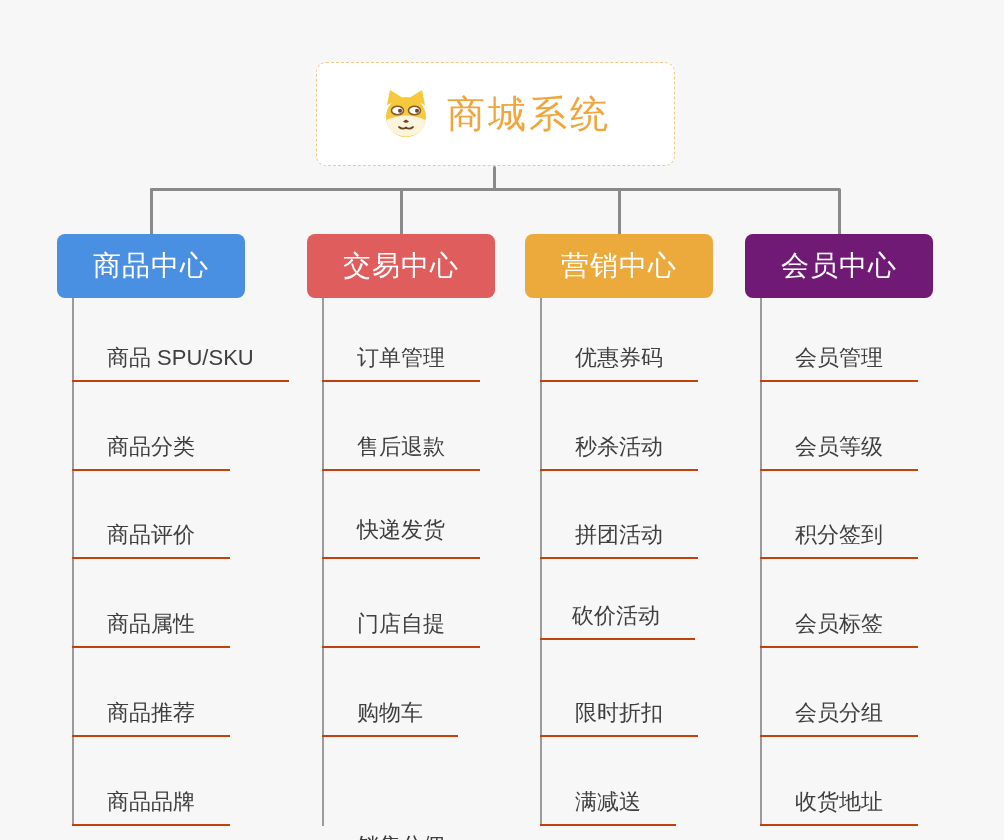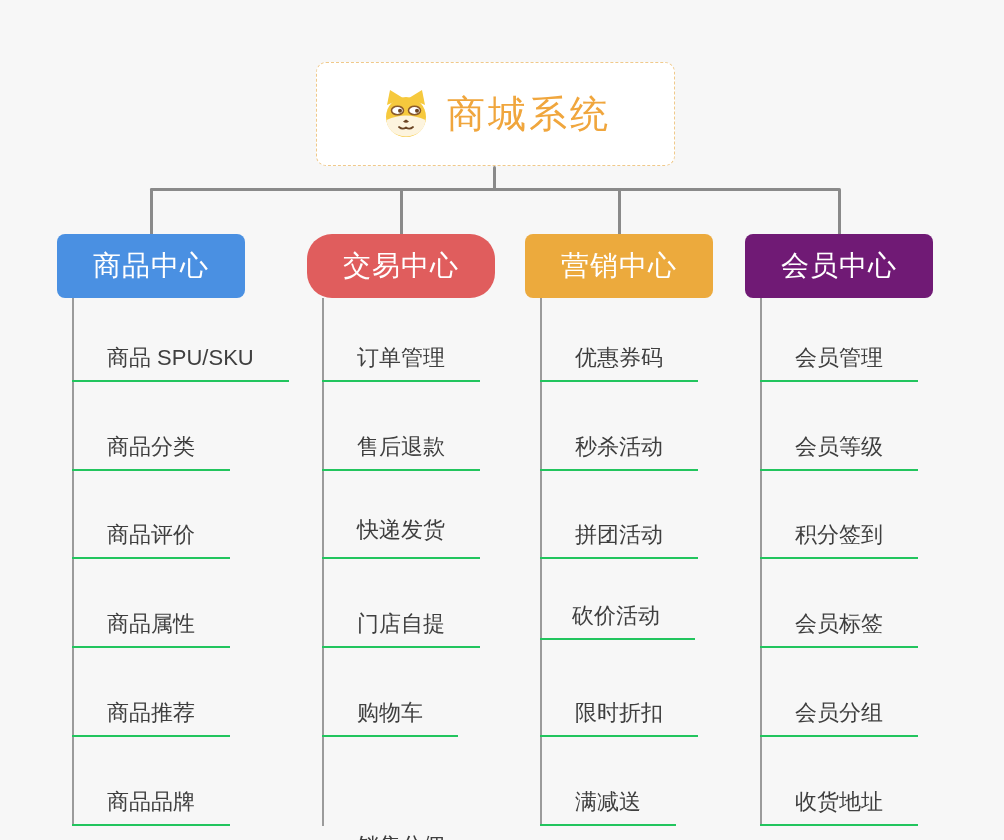--- a/index.html
+++ b/index.html
@@ -22,21 +22,21 @@
     color:#ffffff; font-size:28px; display:flex; align-items:center; justify-content:center;
     letter-spacing:1px; cursor:default;
   }
 
   
   .branch-spine { position:absolute; top:271px; width:2px; height:528px; background:#9b9b9b; }
 
   
   .leaf-item {
     position:absolute; box-sizing:border-box; height:50px;
-    padding:0 35px 7px 35px; border-bottom:2px solid #22c55e;
+    padding:0 35px 7px 35px; border-bottom:2px solid #c2410c;
     display:flex; align-items:flex-end;
     font-size:22px; color:#3f3f3f; white-space:nowrap;
   }
 </style>
 </head>
 <body>
 
 <div class="canvas">
 
   <div class="connector" style="left:493px; top:139px; width:3px; height:25px;"></div>
@@ -82,21 +82,21 @@
         <div class="leaf-item" style="left: 72px; top: 659.8px;">
           <span>商品推荐</span>
         </div>
         <div class="leaf-item" style="left: 72px; top: 748.5px;">
           <span>商品品牌</span>
         </div>
       </div>
 
   <div class="branch-group">
     <div class="connector branch-drop" style="left: 399.5px; top: 161px; width: 3px; height: 48px;"></div>
-    <div class="branch-header" style="left: 307px; background: rgb(224, 93, 93); border-radius: 25px;">
+    <div class="branch-header" style="left: 307px; background: rgb(224, 93, 93);">
       <span>交易中心</span>
     </div>
     <div class="branch-spine" style="left: 322px;"></div>
   <div class="leaf-item" style="left: 322px; top: 305px;">
           <span>订单管理</span>
         </div>
         <div class="leaf-item" style="left: 322px; top: 393.7px;">
           <span>售后退款</span>
         </div>
         <div class="leaf-item" style="left: 322px; top: 482.4px; align-items: center;">

